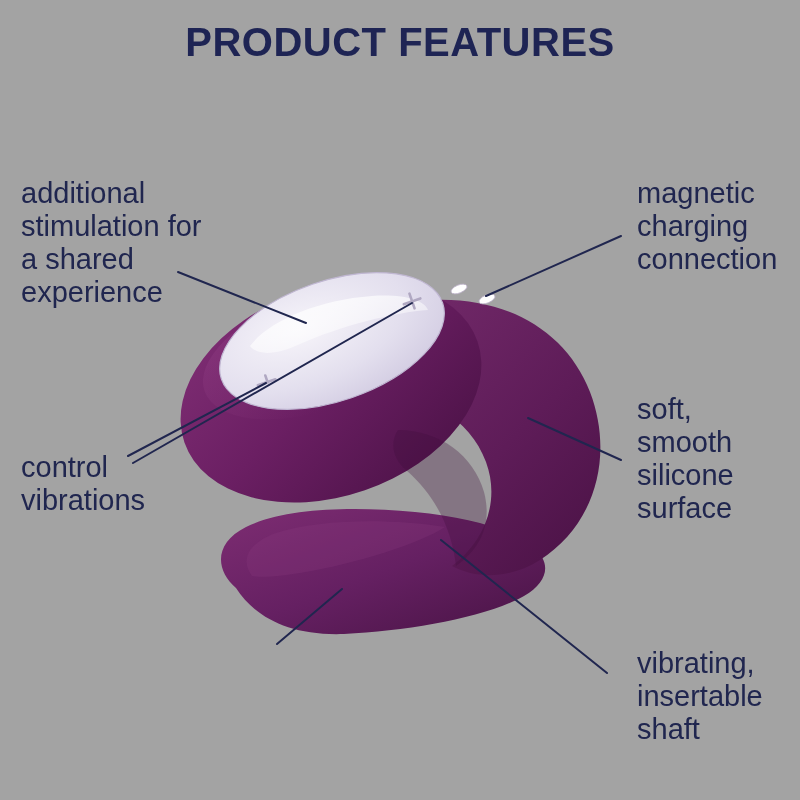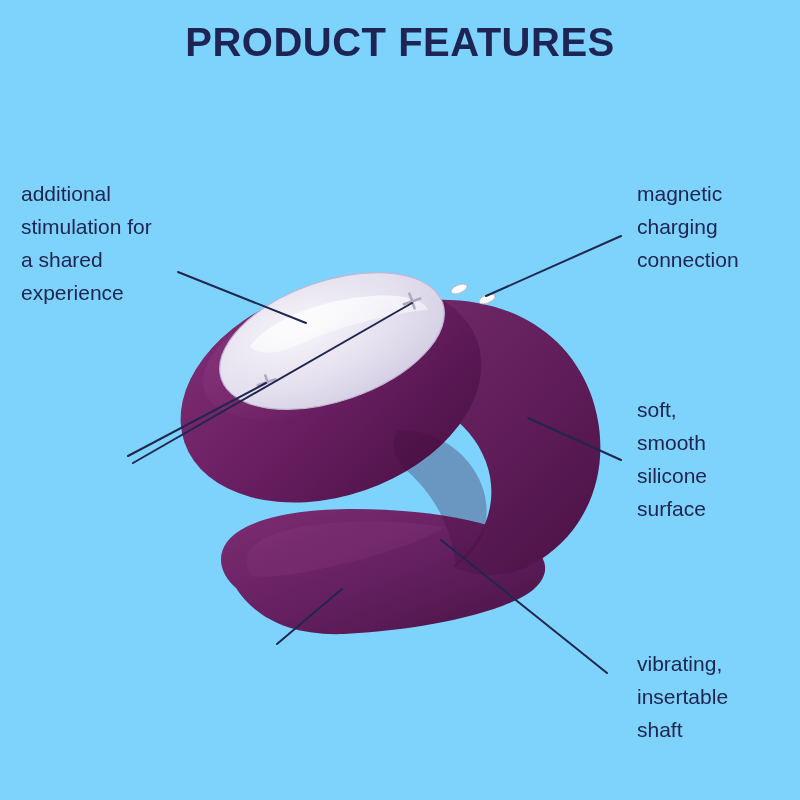--- a/index.html
+++ b/index.html
@@ -10,42 +10,42 @@
   body {
     width: 800px;
     height: 800px;
     font-family: "Liberation Sans", sans-serif;
     overflow: hidden;
   }
   #page {
     position: relative;
     width: 800px;
     height: 800px;
-    background: #7dd3fc;
+    background: #a3a3a3;
   }
 
   
   #title {
     position: absolute;
     left: 0;
     top: 20px;
     width: 800px;
     text-align: center;
     font-size: 40px;
     font-weight: bold;
     letter-spacing: 0.5px;
     color: #1e2454;
     font-family: "Liberation Sans", sans-serif;
   }
 
   
   .callout {
     position: absolute;
     color: #20264f;
-    font-size: 21px;
+    font-size: 29px;
     line-height: 33px;
     font-family: "Liberation Sans", sans-serif;
     white-space: pre-line;
     font-weight: 500;
   }
   .callout.right { text-align: left; }
 
   #label-additional   { left: 21px;  top: 177px; width: 230px; }
   #label-magnetic     { left: 637px; top: 177px; width: 170px; }
   #label-control      { left: 21px;  top: 451px; width: 210px; }
@@ -180,20 +180,22 @@
 
   <div class="callout" id="label-additional">additional
 stimulation for
 a shared
 experience</div>
 
   <div class="callout right" id="label-magnetic">magnetic
 charging
 connection</div>
 
+  <div class="callout" id="label-control">control
+vibrations</div>
 
   <div class="callout right" id="label-soft">soft,
 smooth
 silicone
 surface</div>
 
 
   <div class="callout right" id="label-vibrating">vibrating,
 insertable
 shaft</div>

